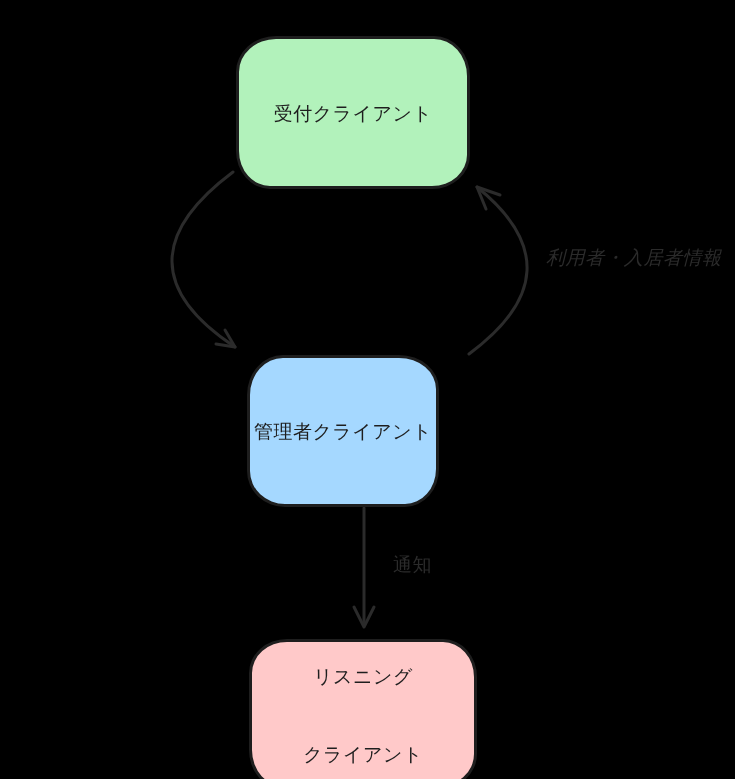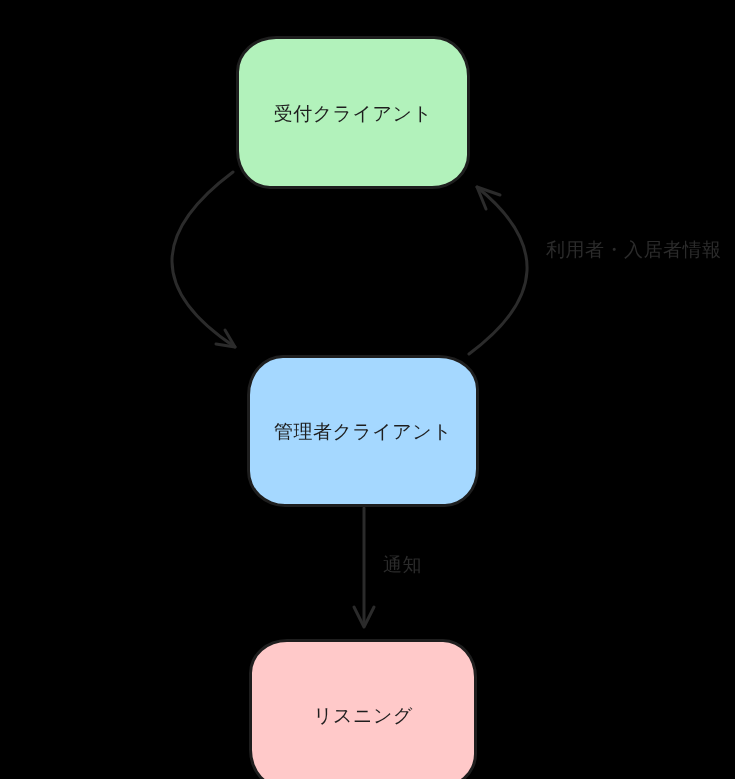--- a/index.html
+++ b/index.html
@@ -30,21 +30,21 @@
     font-size: 19px;
     letter-spacing: 0.5px;
     line-height: 26px;
     white-space: pre;
   }
   #node-reception {
     left: 236px; top: 12px; width: 234px; height: 153px;
     border-radius: 40px 36px 38px 34px / 36px 40px 34px 38px;
   }
   #node-admin {
-    left: 247px; top: 331px; width: 232px; height: 152px;
+    left: 247px; top: 331px; width: 192px; height: 152px;
     border-radius: 36px 40px 34px 38px / 40px 34px 38px 36px;
   }
   #node-listening {
     left: 249px; top: 615px; width: 228px; height: 151px;
     border-radius: 38px 34px 40px 36px / 34px 38px 36px 40px;
   }
   .edge-svg {
     position: absolute;
     left: 0; top: 0;
     width: 735px; height: 779px;
@@ -59,22 +59,22 @@
   }
   .edge-label {
     position: absolute;
     color: #2b2b2b;
     font-size: 19px;
     letter-spacing: 0.5px;
     line-height: 27px;
     white-space: pre;
   }
   #label-checkin  { left: 12px;  top: 203px; }
-  #label-userinfo { left: 546px; top: 212px; }
-  #label-notify   { left: 383px; top: 527px; }
+  #label-userinfo { left: 546px; top: 220px; font-style: italic; }
+  #label-notify   { left: 393px; top: 527px; }
 </style>
 </head>
 <body>
 
 <div class="canvas">
 
   <svg class="edge-svg" viewBox="0 0 735 779" xmlns="http://www.w3.org/2000/svg">
     <g>
       <path class="edge" d="M 233 148 Q 110 240 235 323"></path>
       <path class="edge" d="M 216 320 L 235 323 L 225 306"></path>
@@ -93,20 +93,21 @@
     <div class="node-label">受付クライアント</div>
   </div>
 
   <div class="node" id="node-admin" style="background-color: rgb(165, 216, 255);">
     <div class="node-label">管理者クライアント</div>
   </div>
 
   <div class="node" id="node-listening" style="background-color: rgb(255, 201, 201);">
     <div class="node-label">
       <span style="display:block">リスニング</span>
+      <span style="display:block">クライアント</span>
     </div>
   </div>
 
   <div class="edge-label" id="label-checkin">
   </div>
 
   <div class="edge-label" id="label-userinfo">利用者・入居者情報</div>
 
   <div class="edge-label" id="label-notify">通知</div>
 

